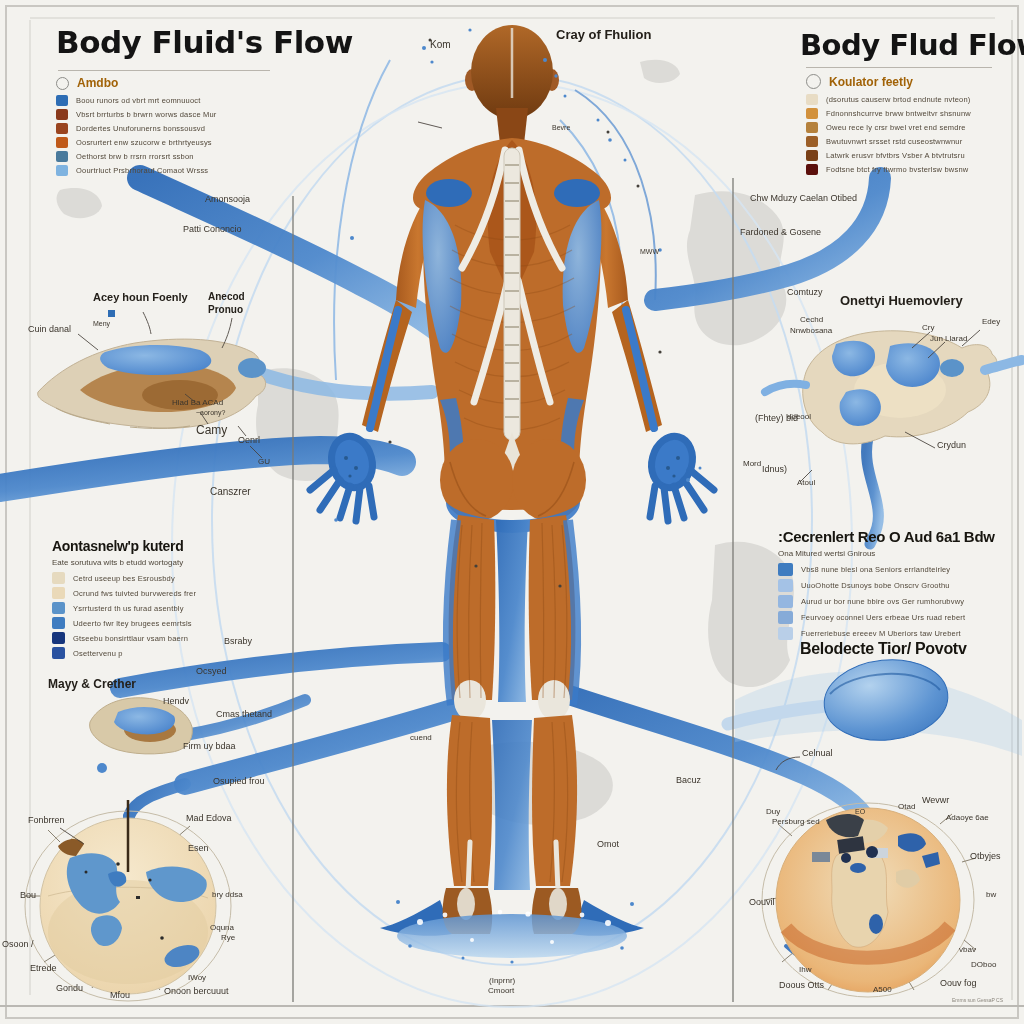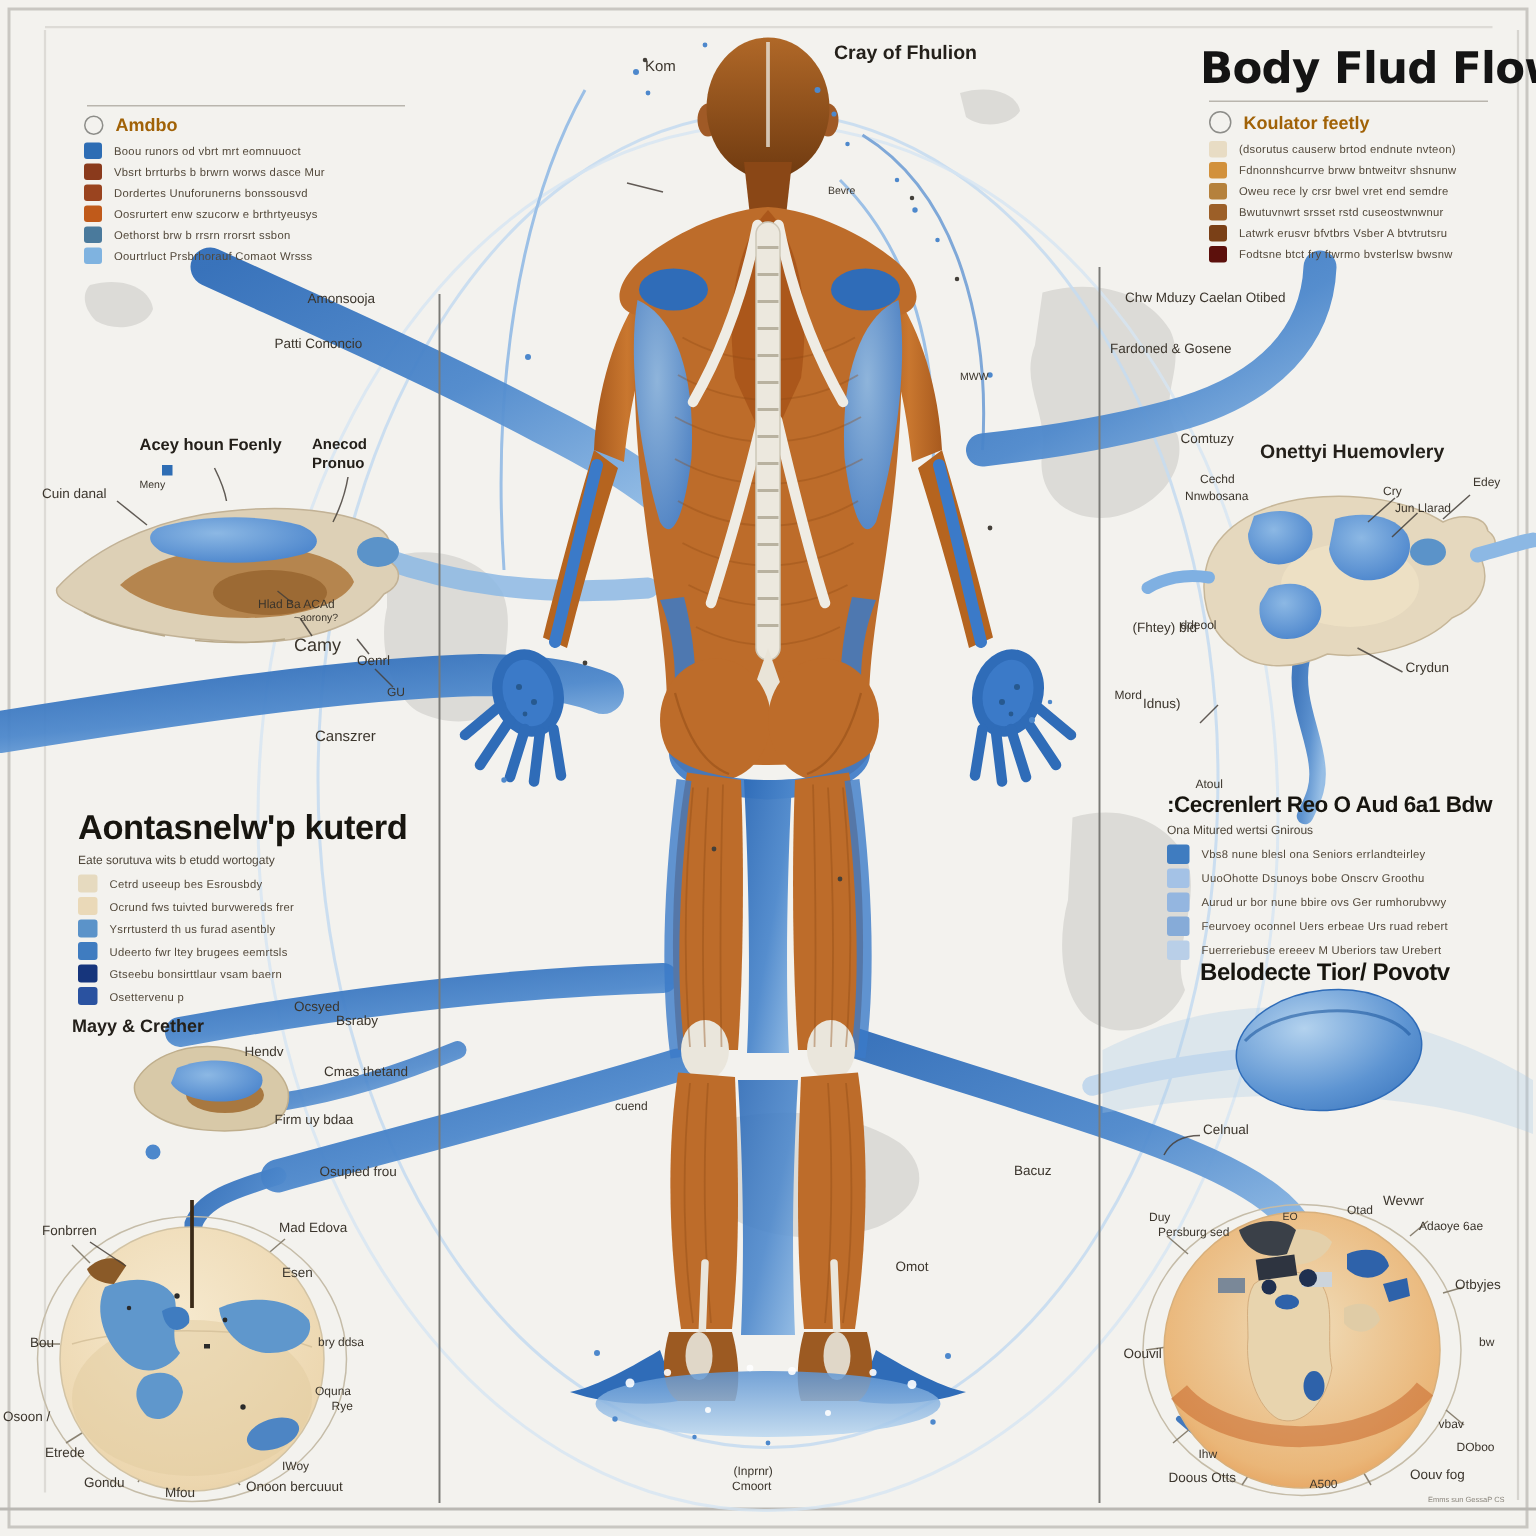--- a/index.html
+++ b/index.html
@@ -19,21 +19,21 @@
   .title-rule{position:absolute;height:1px;background:#b9b5ad;}
   .rule-l{left:58px;top:70px;width:212px;}
   .rule-r{left:806px;top:67px;width:186px;}
   .legend{position:absolute;}
   .legend-header{display:flex;align-items:center;gap:8px;margin-bottom:5px;}
   .legend-circle{width:13px;height:13px;border:1.6px solid #8d8d89;border-radius:50%;background:transparent;flex:0 0 auto;}
   .legend-title{font-weight:700;font-size:12px;color:#a16207;white-space:nowrap;}
   .legend-row{display:flex;align-items:center;gap:8px;margin-bottom:3px;}
   .swatch{width:12px;height:11px;border-radius:2px;flex:0 0 auto;}
   .legend-text{font-size:7.5px;color:#52483a;white-space:nowrap;letter-spacing:0.2px;}
-  .legend-heading{font-weight:800;font-size:23px;color:#17150f;margin-bottom:4px;white-space:nowrap;letter-spacing:-0.3px;}
+  .legend-heading{font-weight:800;font-size:14px;color:#17150f;margin-bottom:4px;white-space:nowrap;letter-spacing:-0.3px;}
   .legend-sub{font-size:8px;color:#4e463a;margin-bottom:5px;white-space:nowrap;}
   .legend-footer{position:absolute;font-weight:800;font-size:16px;color:#17150f;white-space:nowrap;letter-spacing:-0.3px;}
   .mr .swatch{width:15px;height:13px;}
   .ml .swatch{width:13px;height:12px;}
   .ann{position:absolute;font-size:9px;white-space:nowrap;color:#3b352c;line-height:1.05;}
   .ann.b{font-weight:700;color:#24201a;}
   .credit{position:absolute;font-size:5px;color:#8a857c;white-space:nowrap;}
 </style>
 </head>
 <body>
@@ -420,20 +420,21 @@
         <path d="M945,342 L928,358"></path>
         <path d="M980,330 L962,346"></path>
       <path d="M935,448 L905,432"></path>
         <path d="M800,482 L812,470"></path>
       <path d="M800,757 C788,757 780,762 776,770"></path>
       <path d="M60,828 L84,844"></path>
         <path d="M418,122 L442,128"></path>
     </g>
   </svg>
 
+  <div class="title title-l">Body Fluid's Flow</div>
   <div class="title title-r">Body Flud Flow</div>
   <div class="title-rule rule-l"></div>
   <div class="title-rule rule-r"></div>
 
   <div class="legend" style="left:56px;top:76px;">
     <div class="legend-header">
       <span class="legend-circle"></span>
       <span class="legend-title">Amdbo</span>
     </div>
     <div id="legend-tl-rows">
@@ -569,21 +570,21 @@
       <div class="ann b" style="left: 208px; top: 305px; font-size: 10px;">Pronuo</div>
       <div class="ann" style="left: 28px; top: 325px; font-size: 9px;">Cuin danal</div>
       <div class="ann" style="left: 93px; top: 320px; font-size: 7px;">Meny</div>
       <div class="ann" style="left: 172px; top: 399px; font-size: 8px;">Hlad Ba ACAd</div>
       <div class="ann" style="left: 196px; top: 409px; font-size: 7px;">~aorony?</div>
       <div class="ann" style="left: 196px; top: 424px; font-size: 12px;">Camy</div>
       <div class="ann" style="left: 238px; top: 436px; font-size: 9px;">Oenrl</div>
       <div class="ann" style="left: 258px; top: 458px; font-size: 8px;">GU</div>
       <div class="ann" style="left: 210px; top: 487px; font-size: 10px;">Canszrer</div>
       <div class="ann b" style="left: 48px; top: 678px; font-size: 12px;">Mayy &amp; Crether</div>
-      <div class="ann" style="left: 224px; top: 637px; font-size: 9px; margin-top: 39px;">Bsraby</div>
+      <div class="ann" style="left: 224px; top: 637px; font-size: 9px;">Bsraby</div>
       <div class="ann" style="left: 196px; top: 667px; font-size: 9px;">Ocsyed</div>
       <div class="ann" style="left: 163px; top: 697px; font-size: 9px;">Hendv</div>
       <div class="ann" style="left: 216px; top: 710px; font-size: 9px;">Cmas thetand</div>
       <div class="ann" style="left: 183px; top: 742px; font-size: 9px;">Firm uy bdaa</div>
       <div class="ann" style="left: 213px; top: 777px; font-size: 9px;">Osupied frou</div>
       <div class="ann" style="left: 410px; top: 734px; font-size: 8px;">cuend</div>
       <div class="ann" style="left: 676px; top: 776px; font-size: 9px;">Bacuz</div>
       <div class="ann" style="left: 597px; top: 840px; font-size: 9px;">Omot</div>
       <div class="ann" style="left: 489px; top: 977px; font-size: 8px;">(Inprnr)</div>
       <div class="ann" style="left: 488px; top: 987px; font-size: 8px;">Cmoort</div>
@@ -594,21 +595,21 @@
       <div class="ann" style="left: 787px; top: 288px; font-size: 9px;">Comtuzy</div>
       <div class="ann b" style="left: 840px; top: 294px; font-size: 13px;">Onettyi Huemovlery</div>
       <div class="ann" style="left: 800px; top: 316px; font-size: 8px;">Cechd</div>
       <div class="ann" style="left: 790px; top: 327px; font-size: 8px;">Nnwbosana</div>
       <div class="ann" style="left: 922px; top: 324px; font-size: 8px;">Cry</div>
       <div class="ann" style="left: 930px; top: 335px; font-size: 8px;">Jun Llarad</div>
       <div class="ann" style="left: 982px; top: 318px; font-size: 8px;">Edey</div>
       <div class="ann" style="left: 743px; top: 460px; font-size: 8px;">Mord</div>
       <div class="ann" style="left: 787px; top: 413px; font-size: 8px;">ddeool</div>
       <div class="ann" style="left: 937px; top: 441px; font-size: 9px;">Crydun</div>
-      <div class="ann" style="left: 797px; top: 479px; font-size: 8px; margin-top: 40px;">Atoul</div>
+      <div class="ann" style="left: 797px; top: 479px; font-size: 8px;">Atoul</div>
       <div class="ann" style="left: 802px; top: 749px; font-size: 9px;">Celnual</div>
       <div class="ann" style="left: 28px; top: 816px; font-size: 9px;">Fonbrren</div>
       <div class="ann" style="left: 186px; top: 814px; font-size: 9px;">Mad Edova</div>
       <div class="ann" style="left: 188px; top: 844px; font-size: 9px;">Esen</div>
       <div class="ann" style="left: 20px; top: 891px; font-size: 9px;">Bou</div>
       <div class="ann" style="left: 212px; top: 891px; font-size: 8px;">bry ddsa</div>
       <div class="ann" style="left: 210px; top: 924px; font-size: 8px;">Oquna</div>
       <div class="ann" style="left: 221px; top: 934px; font-size: 8px;">Rye</div>
       <div class="ann" style="left: 2px; top: 940px; font-size: 9px;">Osoon /</div>
       <div class="ann" style="left: 30px; top: 964px; font-size: 9px;">Etrede</div>

